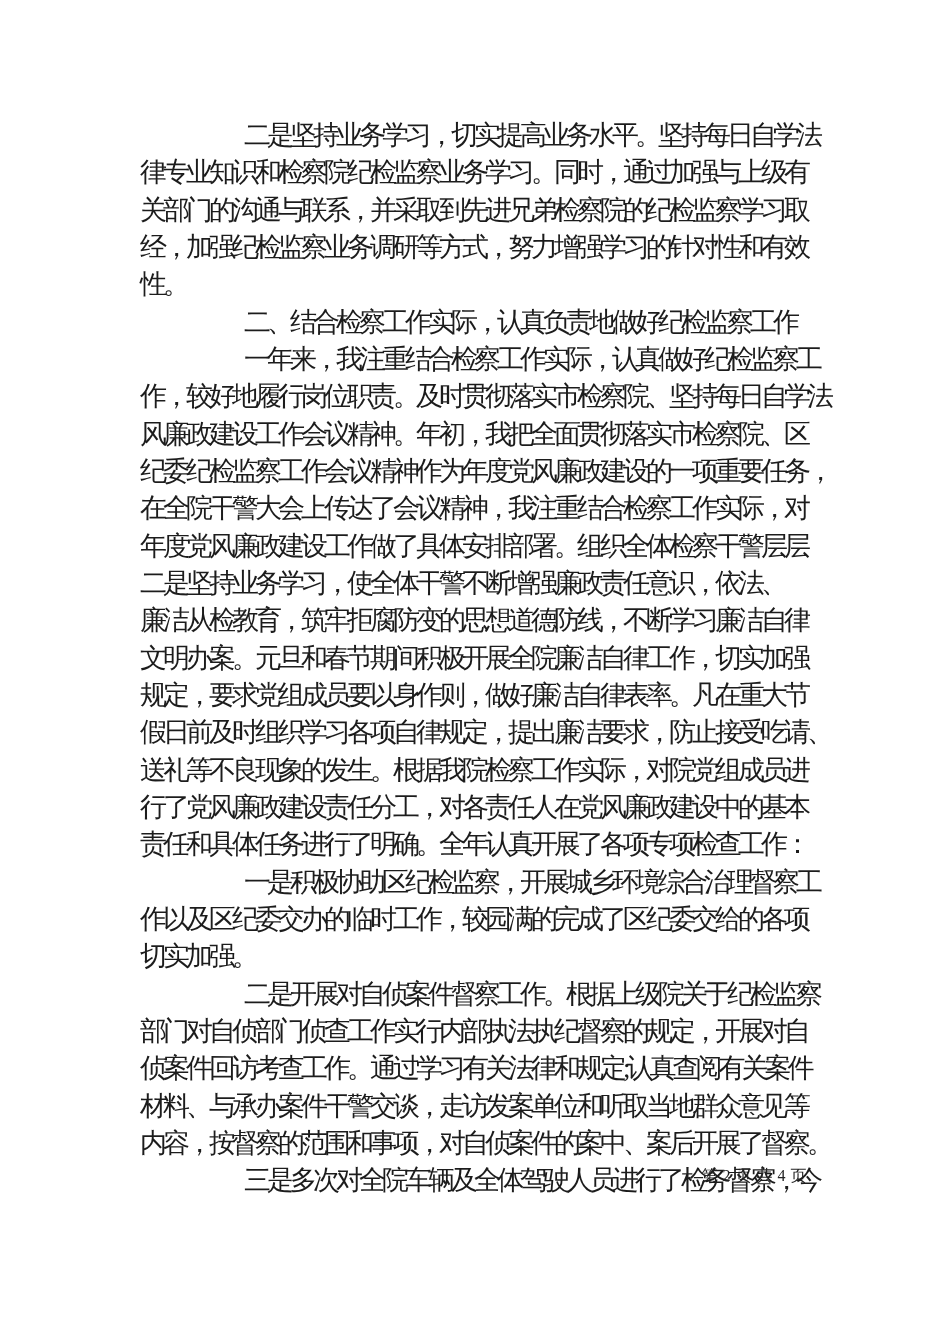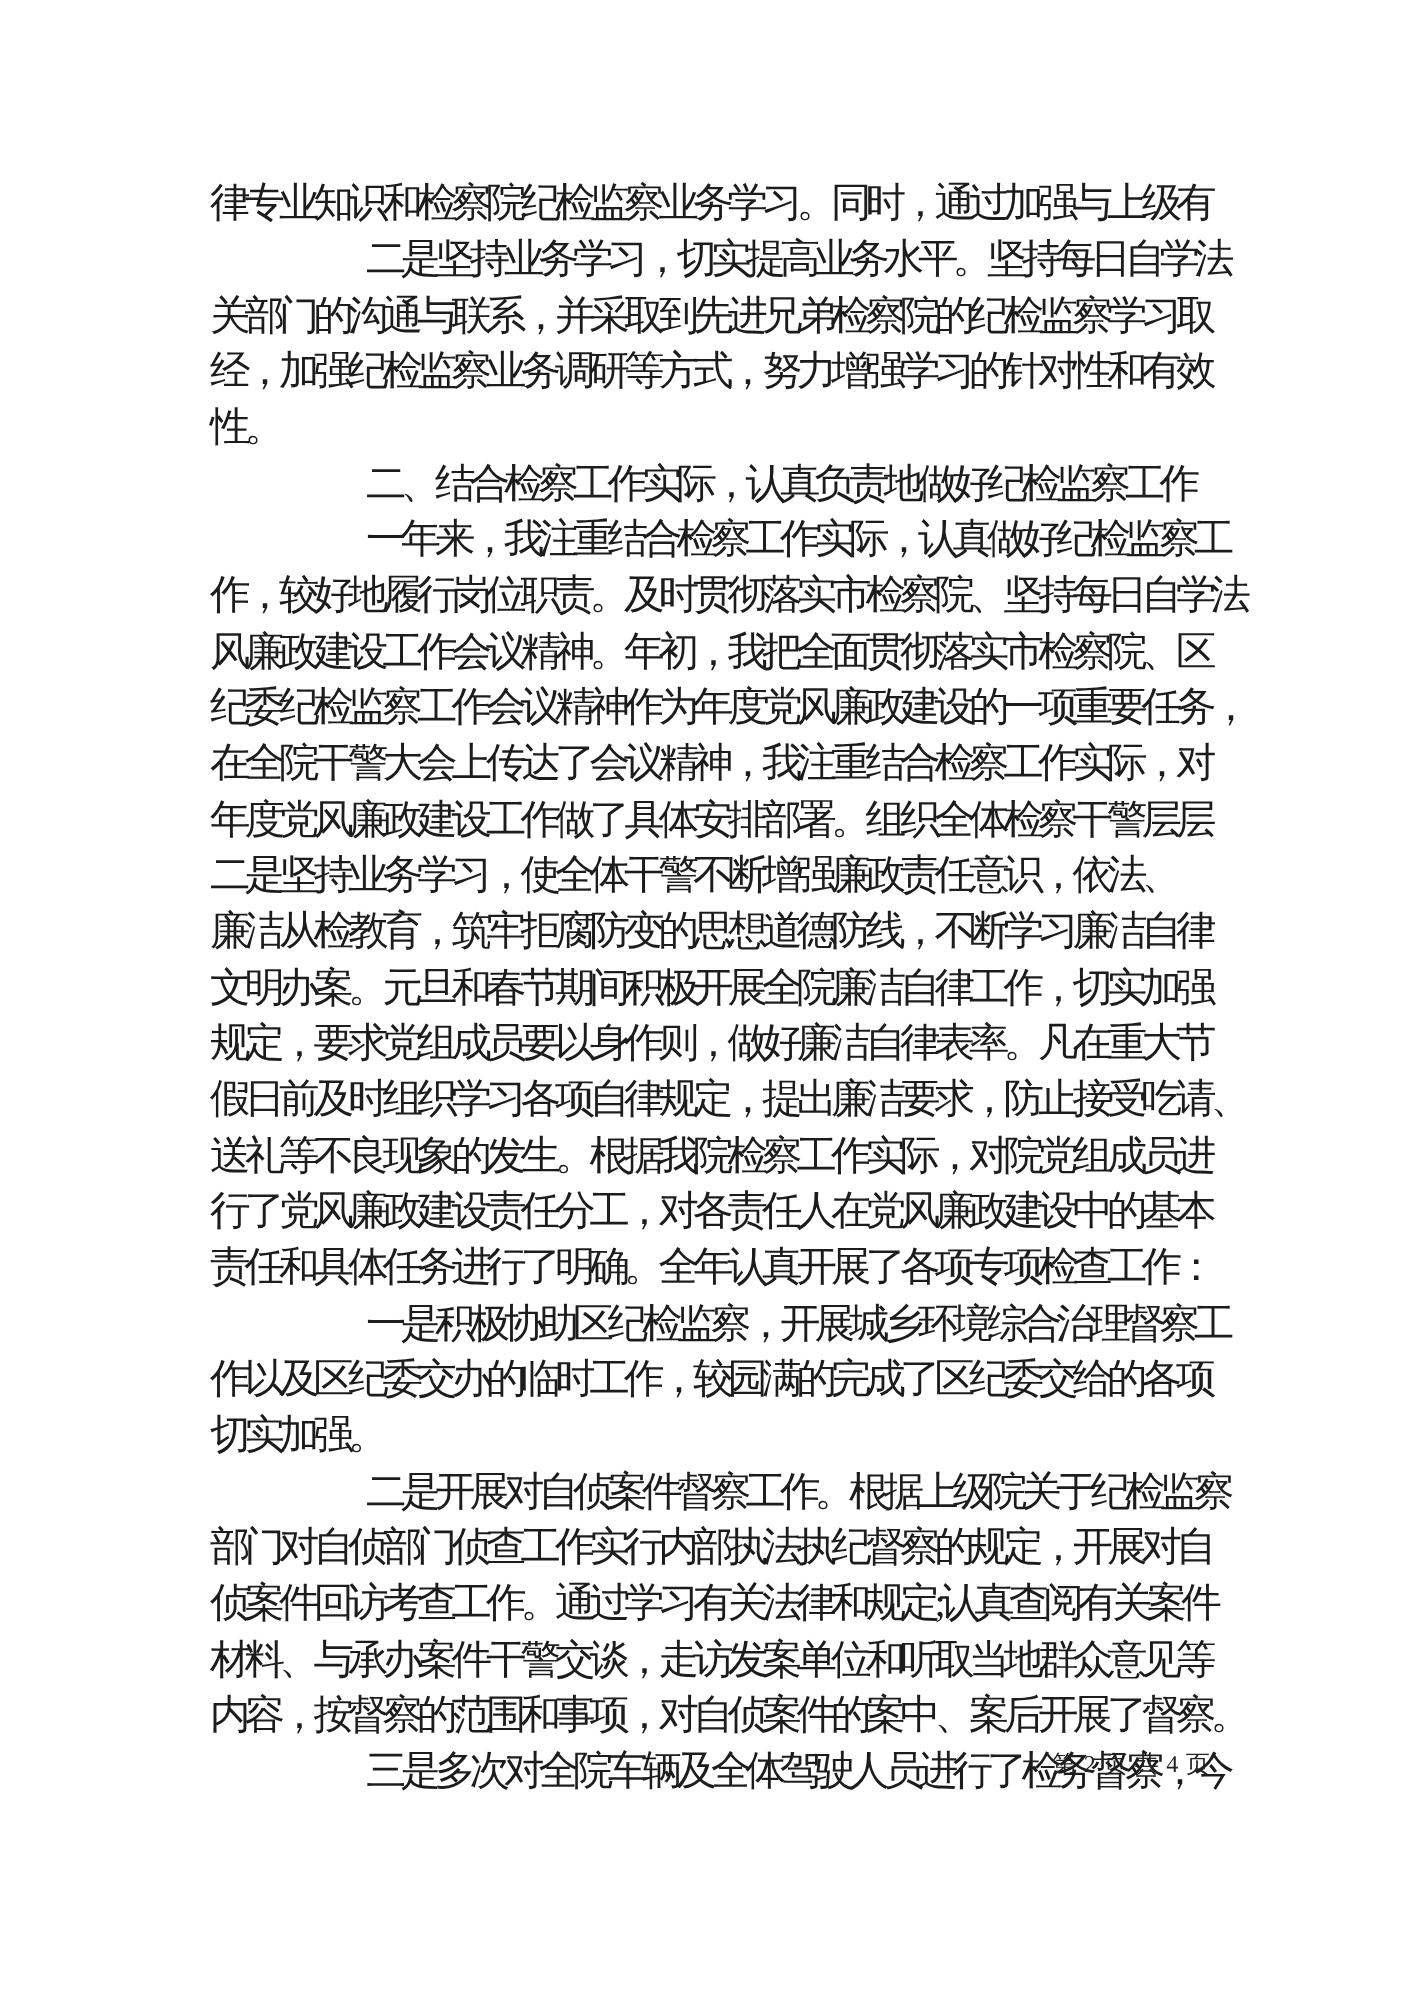--- a/index.html
+++ b/index.html
@@ -40,22 +40,22 @@
     letter-spacing: 0.5px;
     color: #222222;
   }
 </style>
 </head>
 <body>
 
 <div class="page">
   <div class="content">
 
-  <div class="line">律专业知识和检察院纪检监察业务学习。同时，通过加强与上级有</div>
-      <div class="line indent">二是坚持业务学习，切实提高业务水平。坚持每日自学法</div>
+  <div class="line indent">二是坚持业务学习，切实提高业务水平。坚持每日自学法</div>
+      <div class="line">律专业知识和检察院纪检监察业务学习。同时，通过加强与上级有</div>
       <div class="line">关部门的沟通与联系，并采取到先进兄弟检察院的纪检监察学习取</div>
       <div class="line">经，加强纪检监察业务调研等方式，努力增强学习的针对性和有效</div>
       <div class="line">性。</div>
       <div class="line indent">二、结合检察工作实际，认真负责地做好纪检监察工作</div>
       <div class="line indent">一年来，我注重结合检察工作实际，认真做好纪检监察工</div>
       <div class="line">作，较好地履行岗位职责。及时贯彻落实市检察院、坚持每日自学法</div>
       <div class="line">风廉政建设工作会议精神。年初，我把全面贯彻落实市检察院、区</div>
       <div class="line">纪委纪检监察工作会议精神作为年度党风廉政建设的一项重要任务，</div>
       <div class="line">在全院干警大会上传达了会议精神，我注重结合检察工作实际，对</div>
       <div class="line">年度党风廉政建设工作做了具体安排部署。组织全体检察干警层层</div>

